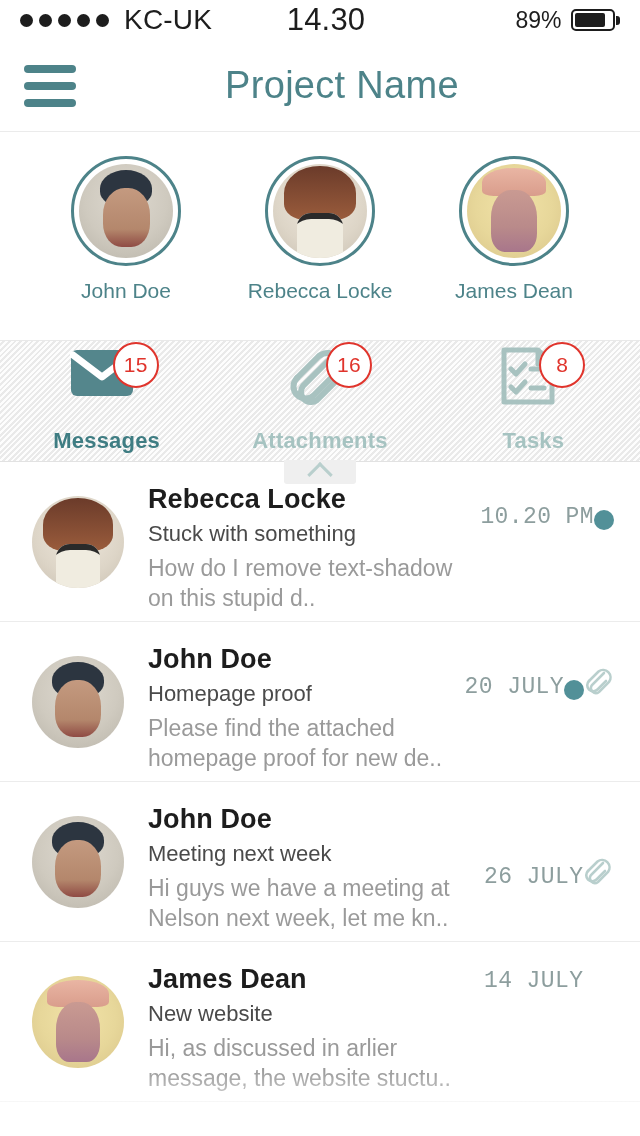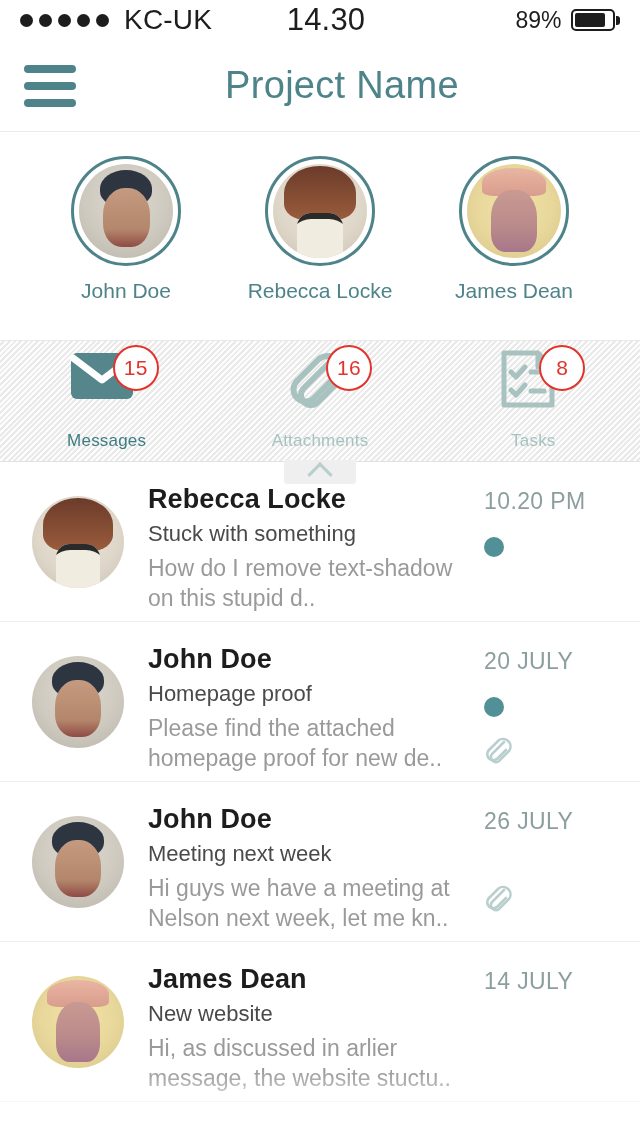--- a/index.html
+++ b/index.html
@@ -105,21 +105,21 @@
     border-bottom: 1px solid #e2e2e2;
     position: relative;
   }
   .tab {
     flex: 1; display: flex; flex-direction: column;
     align-items: center; justify-content: center; cursor: pointer;
     position: relative;
     gap: 8px;
   }
   .tab-iconwrap { position: relative; width: 108px; height: 56px; display: flex; align-items: center; justify-content: center; }
-  .tab-label { margin-top: 16px; font-size: 17px; letter-spacing: .2px; }
+  .tab-label { margin-top: 16px; font-size: 22px; letter-spacing: .2px; font-weight: bold; }
   .tab.active .tab-label { color: #3f7d83; }
   .tab .tab-label { color: #a6c3c1; }
   .badge {
     position: absolute; right: 2px; top: -6px;
     width: 46px; height: 46px; border-radius: 50%;
     background: #ffffff; border: 2.5px solid #e0342c;
     display: flex; align-items: center; justify-content: center;
     color: #e0342c; font-size: 21px; letter-spacing: .2px;
   }
   .drawer-handle {
@@ -154,22 +154,22 @@
     letter-spacing: .1px; line-height: 1.15;
   }
   .row-subject {
     font-size: 22px; color: #4a4a4a; margin-top: 6px; line-height: 1.2;
   }
   .row-preview {
     font-size: 23px; color: #9a9a9a; margin-top: 7px;
     line-height: 1.28; max-width: 360px;
   }
   .row-meta {
-    flex: 0 0 auto; display: flex; flex-direction: column;
-    align-items: flex-start; padding-top: 4px; min-width: 130px;
+    flex: 0 0 auto; display: flex; flex-direction: row;
+    align-items: flex-end; padding-top: 4px; min-width: 130px; font-family: Liberation Mono, monospace;
   }
   .row-time {
     font-size: 23px; color: #8d9e9e; letter-spacing: .4px; white-space: nowrap;
   }
   .unread-dot {
     width: 20px; height: 20px; border-radius: 50%;
     background: #529098; margin-top: 22px;
   }
   .clip-small { margin-top: 18px; width: 30px; height: 34px; }
 

